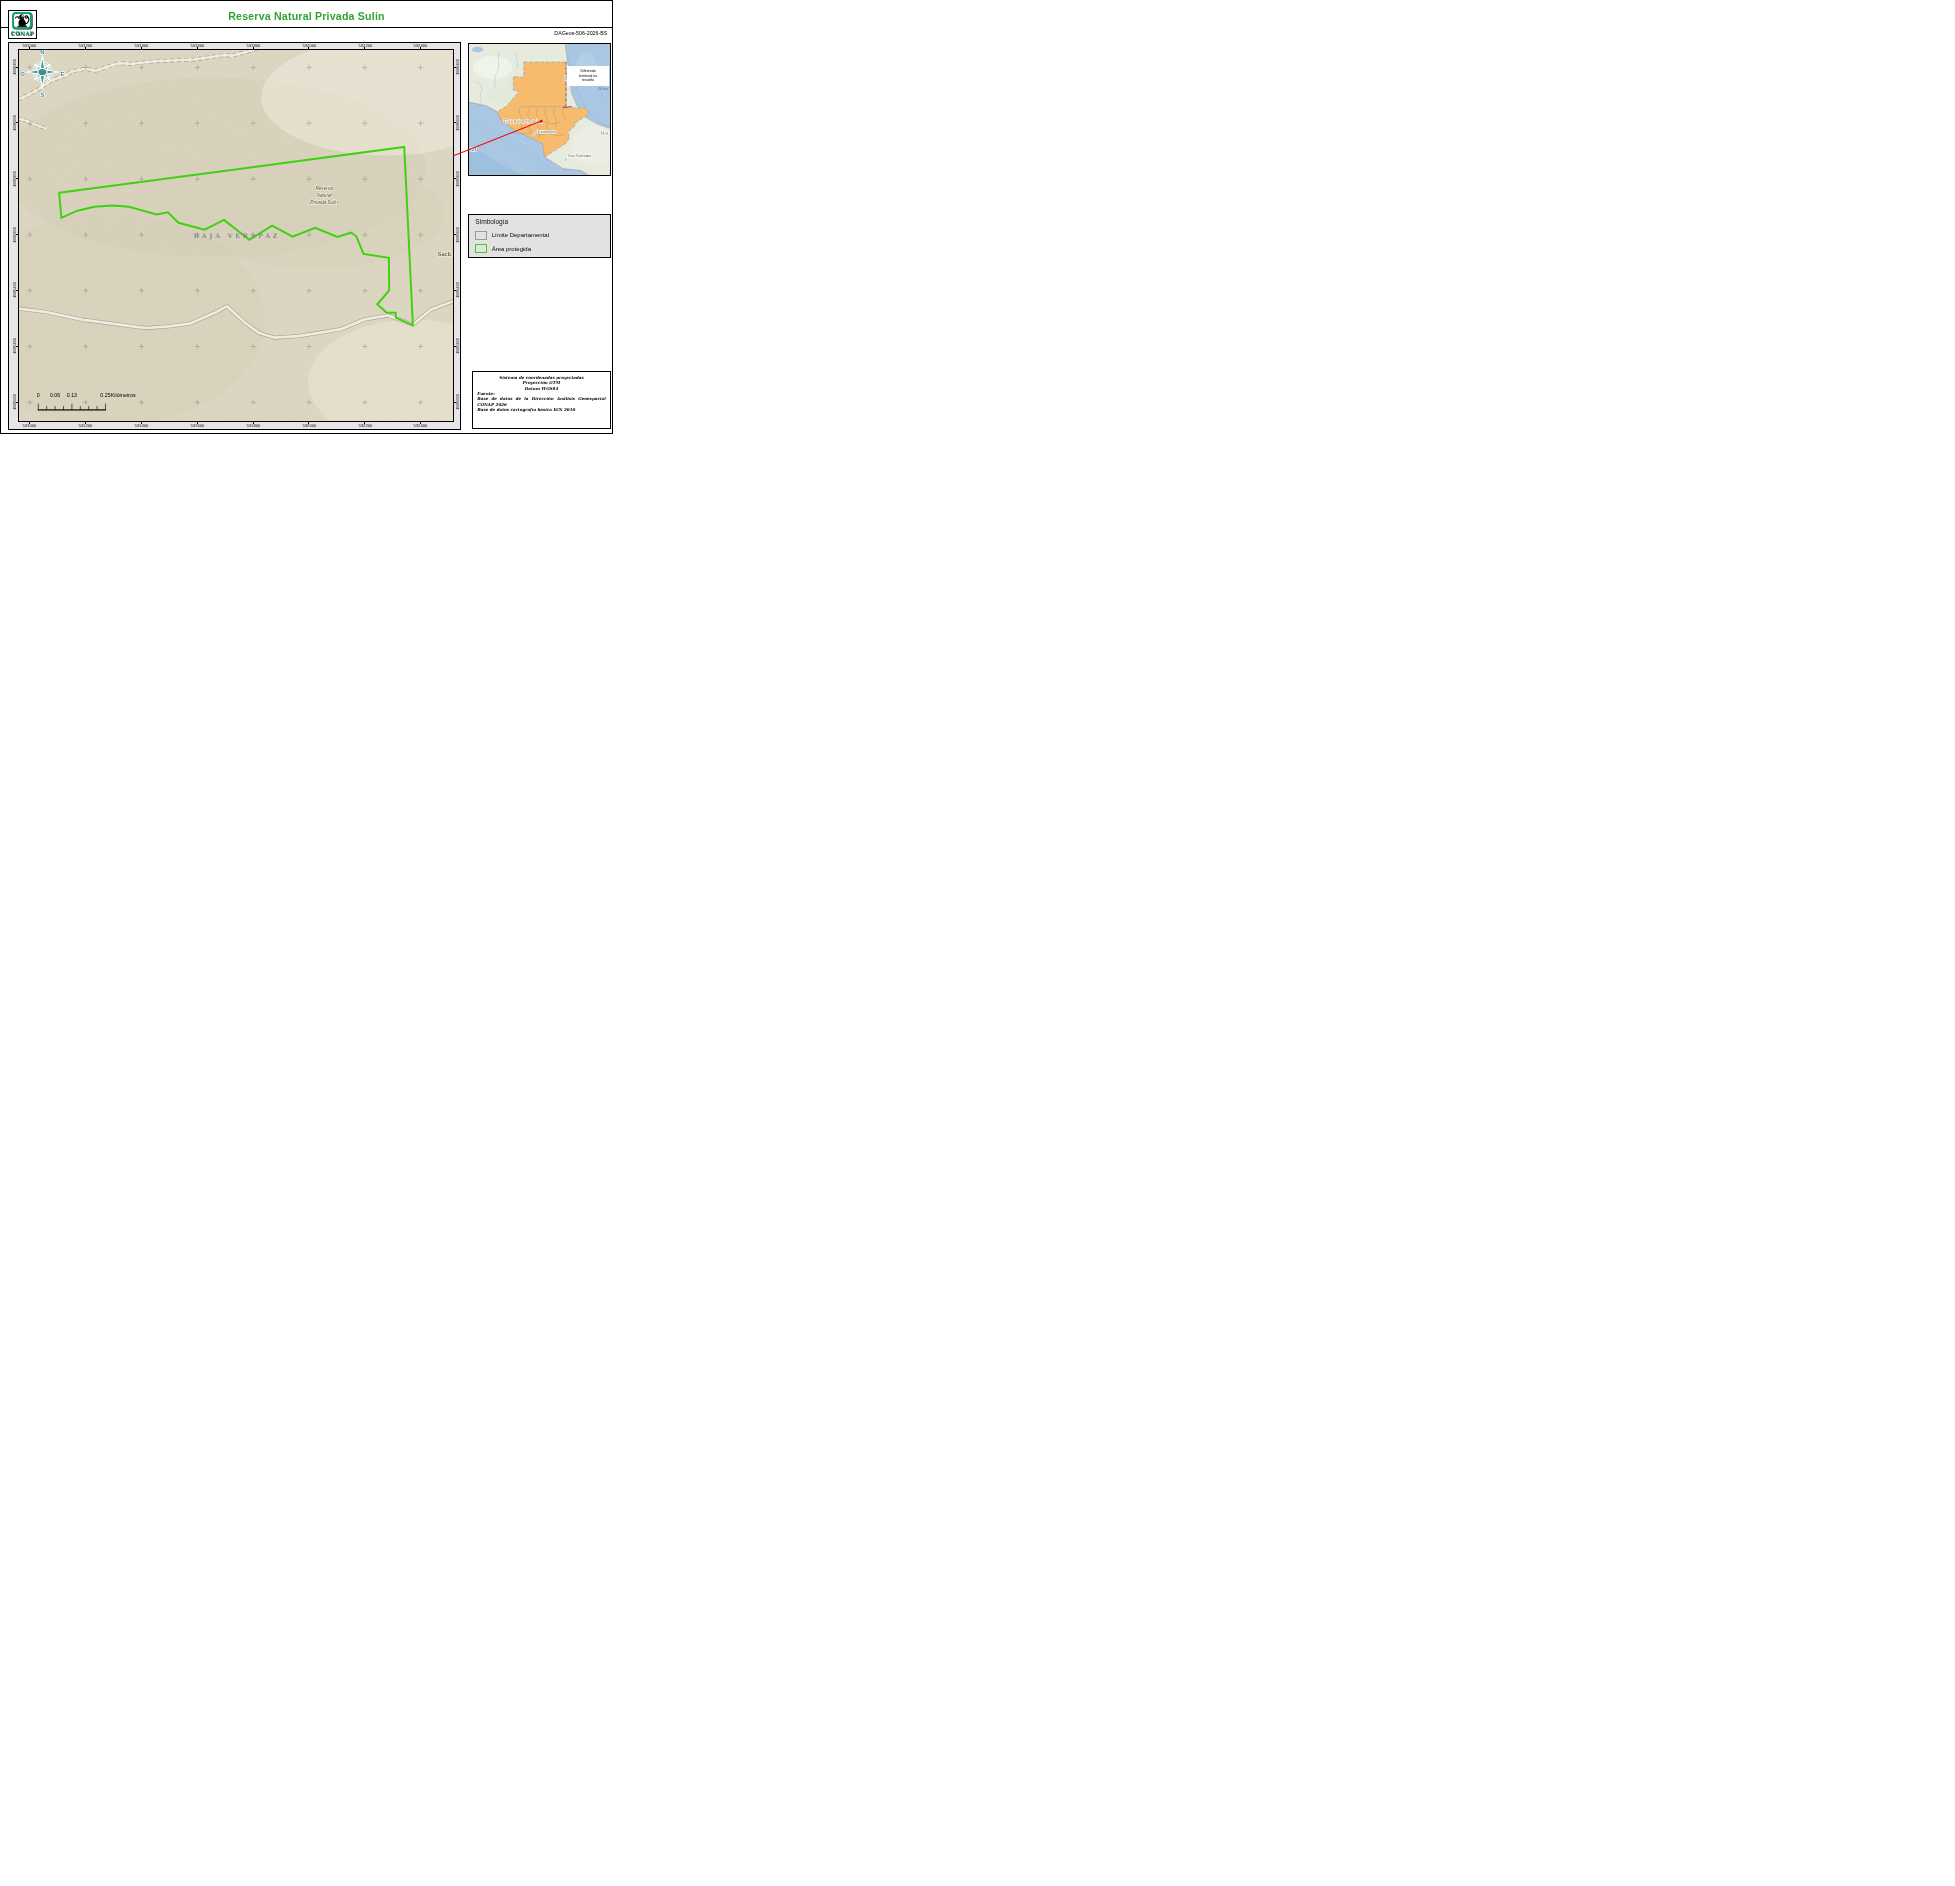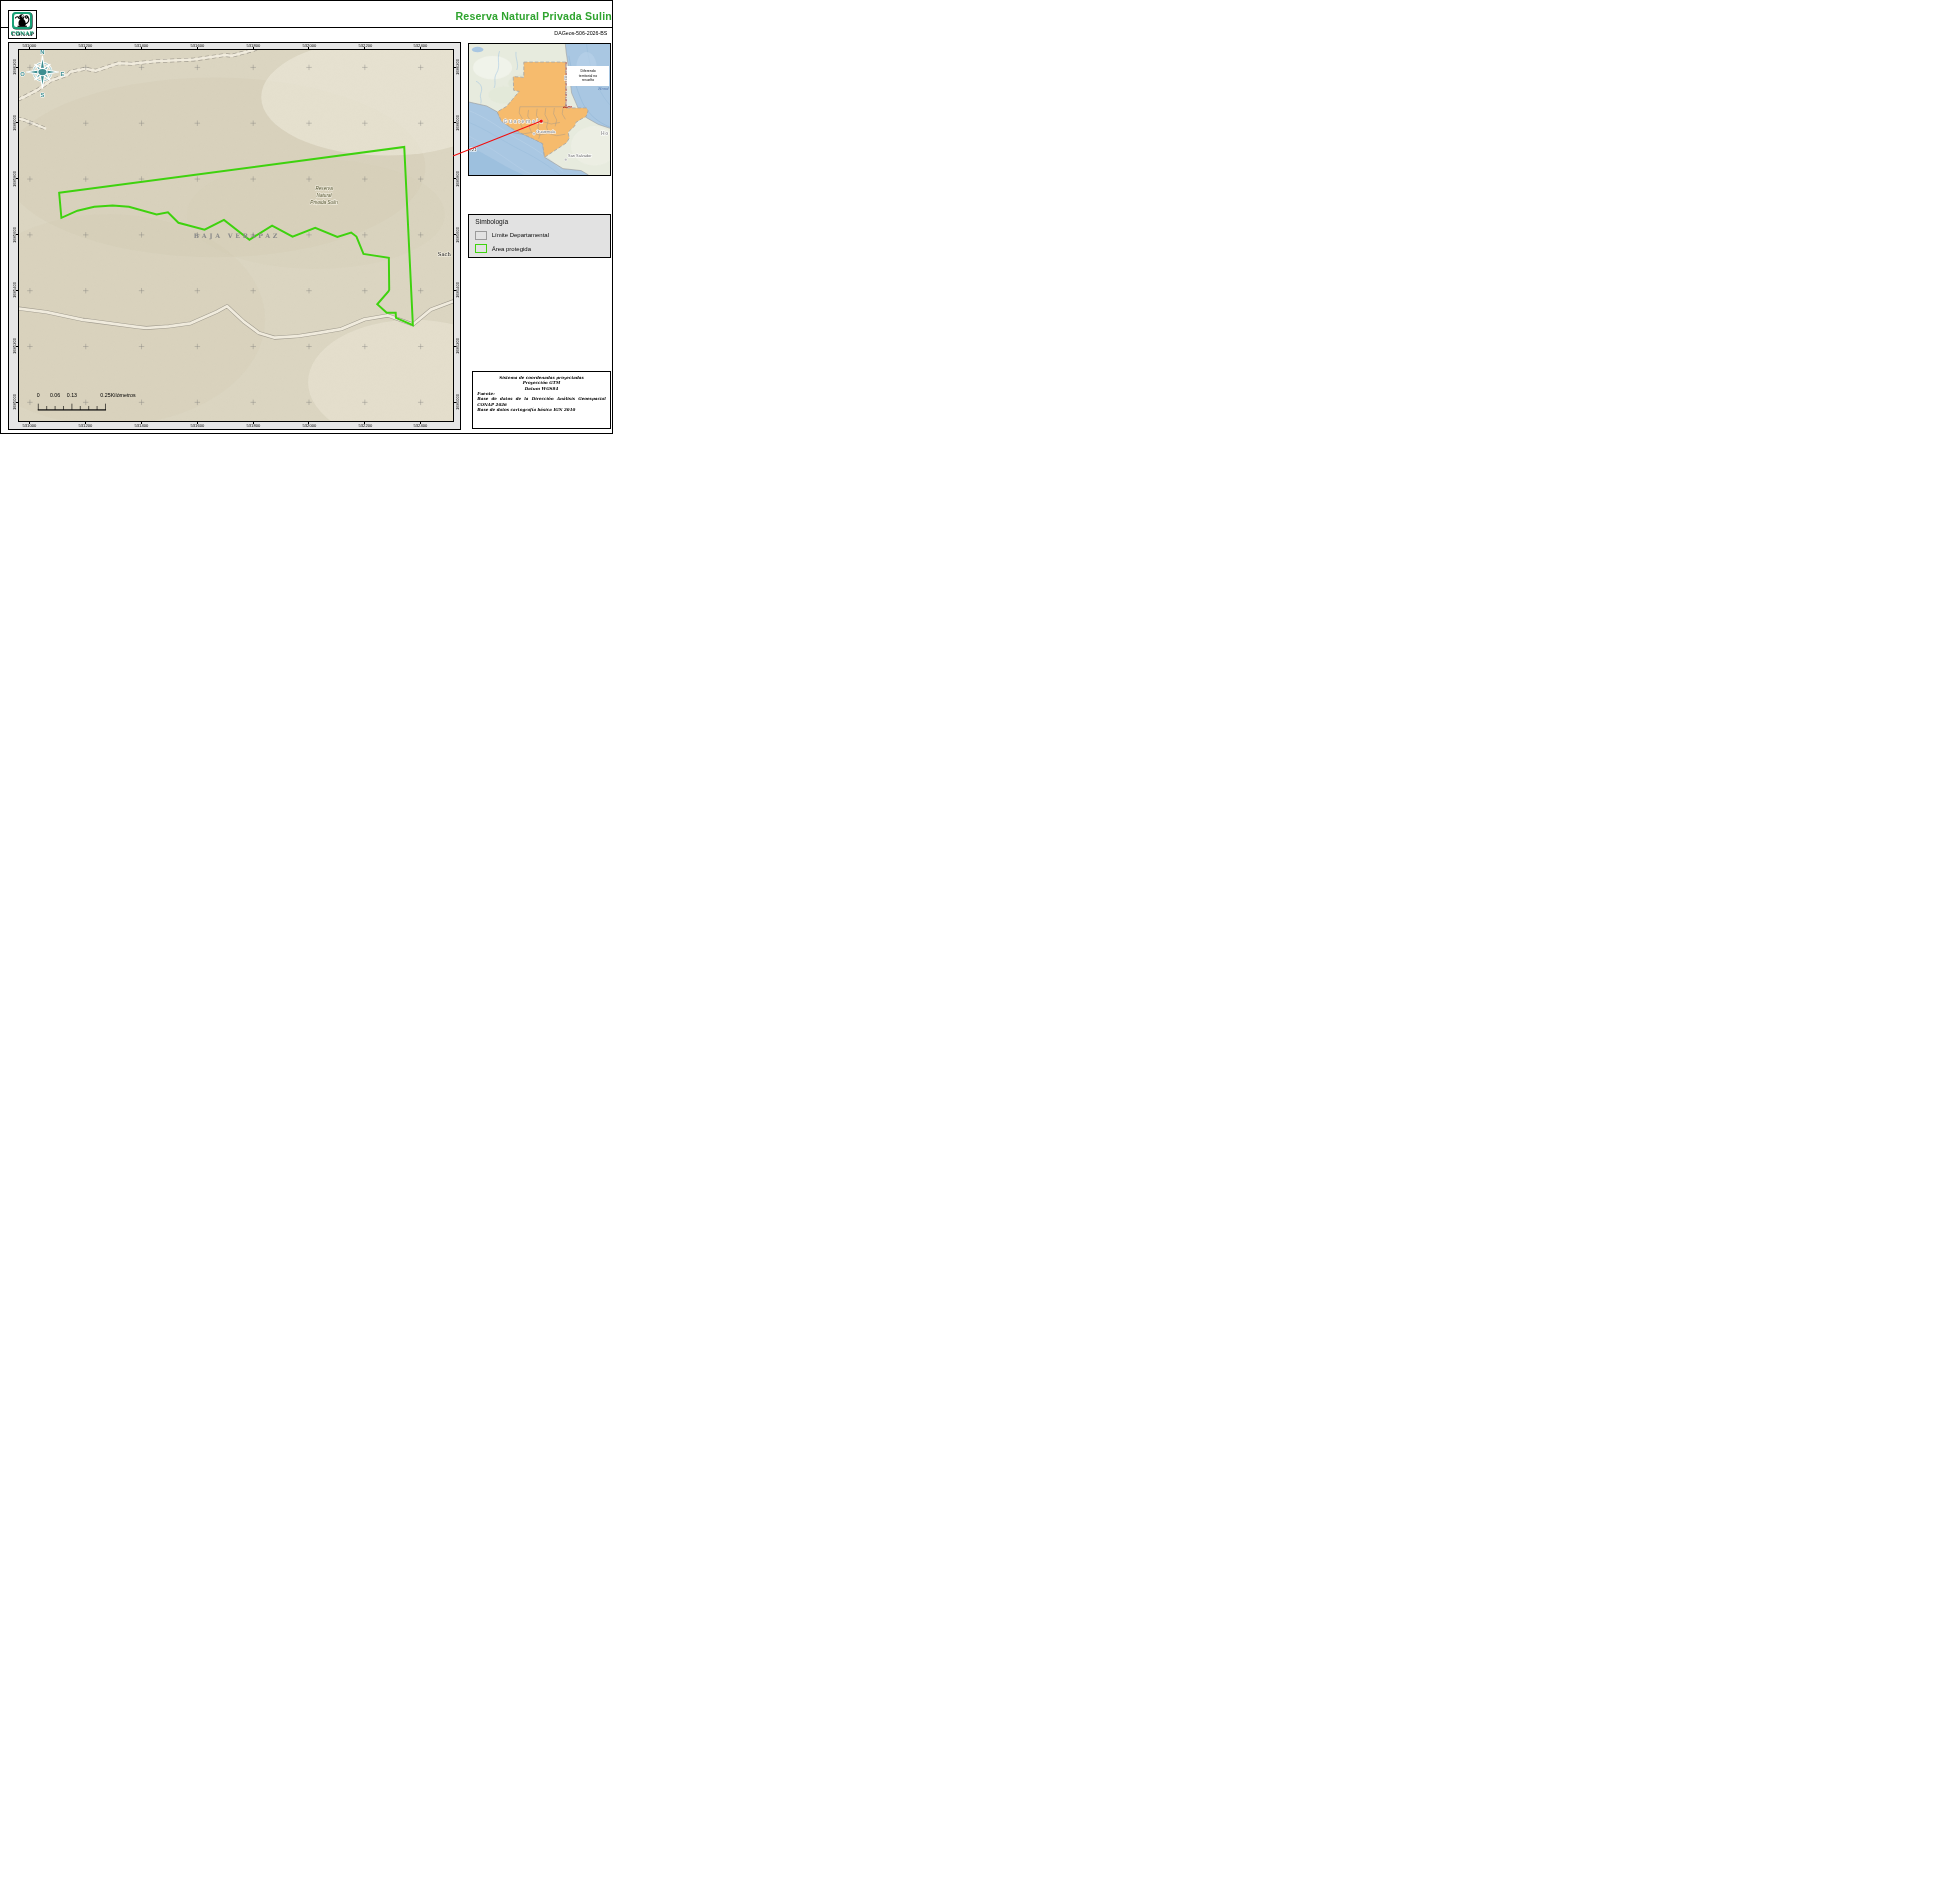--- a/index.html
+++ b/index.html
@@ -4,21 +4,21 @@
 <style>
   html,body{margin:0;padding:0;background:#fff;}
   #page{
     position:relative; width:613px; height:434px;
     background:#ffffff; border:1.2px solid #000; box-sizing:border-box;
     font-family:"Liberation Sans", sans-serif; overflow:hidden;
   }
   
   #page-title{
     position:absolute; left:0; top:9.4px; width:100%;
-    text-align:right; font-size:10.6px; font-weight:600; letter-spacing:0.2px;
+    text-align:center; font-size:10.6px; font-weight:600; letter-spacing:0.2px;
     color:#2fa42f;
   }
   #header-rule{position:absolute; left:0; top:26px; width:100%; height:1.2px; background:#000;}
   #doc-code{position:absolute; right:4.7px; top:29px; font-size:5.3px; color:#000;}
   #conap-box{
     position:absolute; left:7px; top:8.6px; width:28.5px; height:29px;
     background:#fff; border:1px solid #000; box-sizing:border-box; z-index:6;
     display:flex; flex-direction:column; align-items:center;
   }
   .logo-badge{width:19.6px; height:17px; margin-top:1.2px; background:#18a076; border-radius:3.5px;

